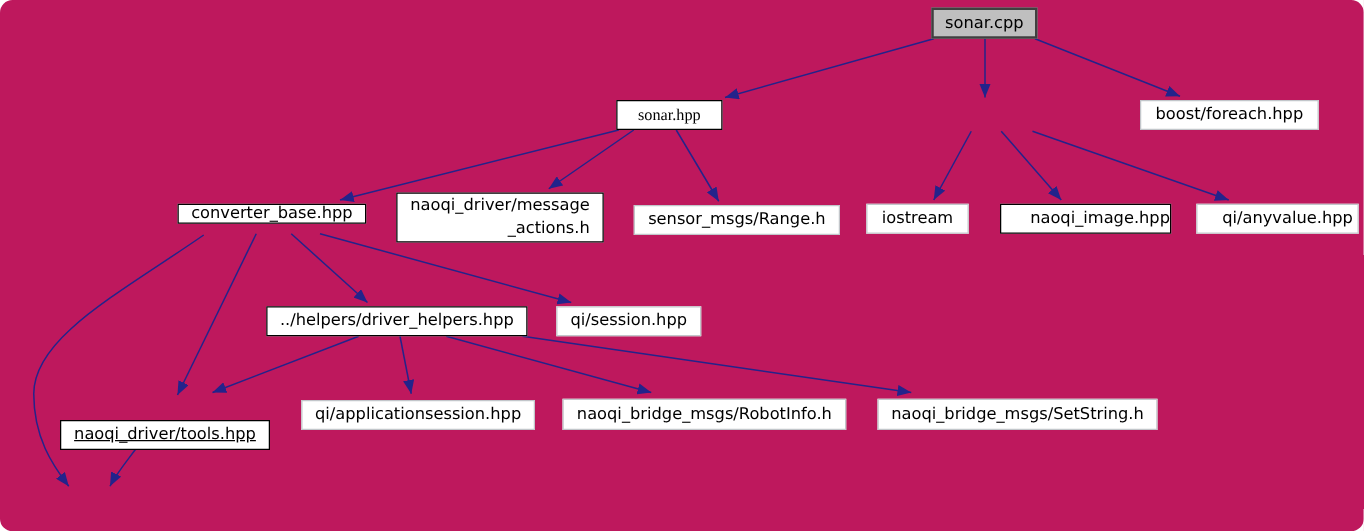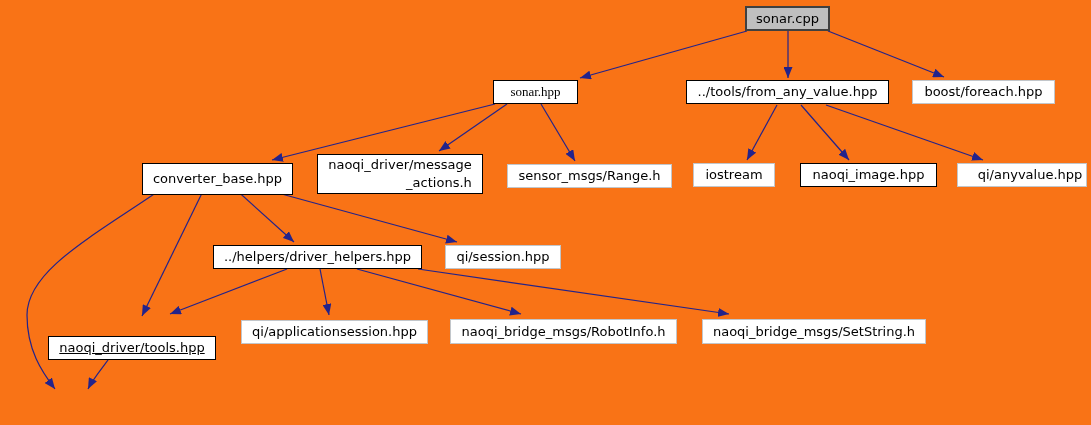--- a/index.html
+++ b/index.html
@@ -5,22 +5,23 @@
   html, body {
     margin: 0;
     padding: 0;
     background: #ffffff;
     font-family: "DejaVu Sans", "Liberation Sans", sans-serif;
   }
   .canvas {
     position: relative;
     width: 1091px;
     height: 425px;
-    background: #f97316;
+    background: #be185d;
     overflow: hidden;
+    border-radius: 10px;
   }
   #edges-svg {
     position: absolute;
     left: 0;
     top: 0;
     width: 1091px;
     height: 425px;
   }
   #nodes-layer {
     position: absolute;
@@ -80,28 +81,27 @@
       <path d="M 163 188 C 95 235, 27 270, 27 315 C 27 350, 42 372, 55 389" fill="none" stroke="#23238b" stroke-width="1.2" marker-end="url(#arrowhead)"></path>
       <path d="M 287 269 L 170 314" fill="none" stroke="#23238b" stroke-width="1.2" marker-end="url(#arrowhead)"></path>
       <path d="M 320 269 L 329 315" fill="none" stroke="#23238b" stroke-width="1.2" marker-end="url(#arrowhead)"></path>
       <path d="M 357 269 L 521 314" fill="none" stroke="#23238b" stroke-width="1.2" marker-end="url(#arrowhead)"></path>
       <path d="M 418 269 L 729 314" fill="none" stroke="#23238b" stroke-width="1.2" marker-end="url(#arrowhead)"></path>
       <path d="M 119 344 C 108 362, 95 375, 88 389" fill="none" stroke="#23238b" stroke-width="1.2" marker-end="url(#arrowhead)"></path>
     </svg>
   <div id="nodes-layer">
       <div class="node current" style="left: 745px; top: 6px; width: 85px; height: 25px;"><span>sonar.cpp</span></div>
       <div class="node doc" style="left: 493px; top: 80px; width: 85px; height: 24px; font-family: Liberation Serif, serif;"><span>sonar.hpp</span></div>
-      <div class="node doc" style="left: 686px; top: 80px; width: 203px; height: 24px;"><span>../tools/from_any_value.hpp</span></div>
       <div class="node ext" style="left: 912px; top: 80px; width: 143px; height: 24px;"><span>boost/foreach.hpp</span></div>
-      <div class="node doc" style="left: 142px; top: 163px; width: 151px; height: 32px;"><span>converter_base.hpp</span></div>
+      <div class="node doc" style="left: 142px; top: 163px; width: 151px; height: 16px;"><span>converter_base.hpp</span></div>
       <div class="node doc" style="left: 317px; top: 154px; width: 166px; height: 40px; text-align: right;"><span>naoqi_driver/message
 _actions.h</span></div>
       <div class="node ext" style="left: 507px; top: 164px; width: 165px; height: 24px;"><span>sensor_msgs/Range.h</span></div>
       <div class="node ext" style="left: 693px; top: 163px; width: 82px; height: 24px;"><span>iostream</span></div>
-      <div class="node doc" style="left: 800px; top: 163px; width: 137px; height: 24px;"><span>naoqi_image.hpp</span></div>
+      <div class="node doc" style="left: 800px; top: 163px; width: 137px; height: 24px; justify-content: flex-end;"><span>naoqi_image.hpp</span></div>
       <div class="node ext" style="left: 957px; top: 163px; width: 130px; height: 24px; padding-left: 16px;"><span>qi/anyvalue.hpp</span></div>
       <div class="node doc" style="left: 213px; top: 245px; width: 209px; height: 24px;"><span>../helpers/driver_helpers.hpp</span></div>
       <div class="node ext" style="left: 445px; top: 245px; width: 116px; height: 24px;"><span>qi/session.hpp</span></div>
       <div class="node doc" style="left: 48px; top: 336px; width: 168px; height: 24px; text-decoration: underline;"><span>naoqi_driver/tools.hpp</span></div>
       <div class="node ext" style="left: 241px; top: 320px; width: 187px; height: 24px;"><span>qi/applicationsession.hpp</span></div>
       <div class="node ext" style="left: 450px; top: 319px; width: 227px; height: 25px;"><span>naoqi_bridge_msgs/RobotInfo.h</span></div>
       <div class="node ext" style="left: 702px; top: 319px; width: 224px; height: 25px;"><span>naoqi_bridge_msgs/SetString.h</span></div>
     </div>
 </div>
 

